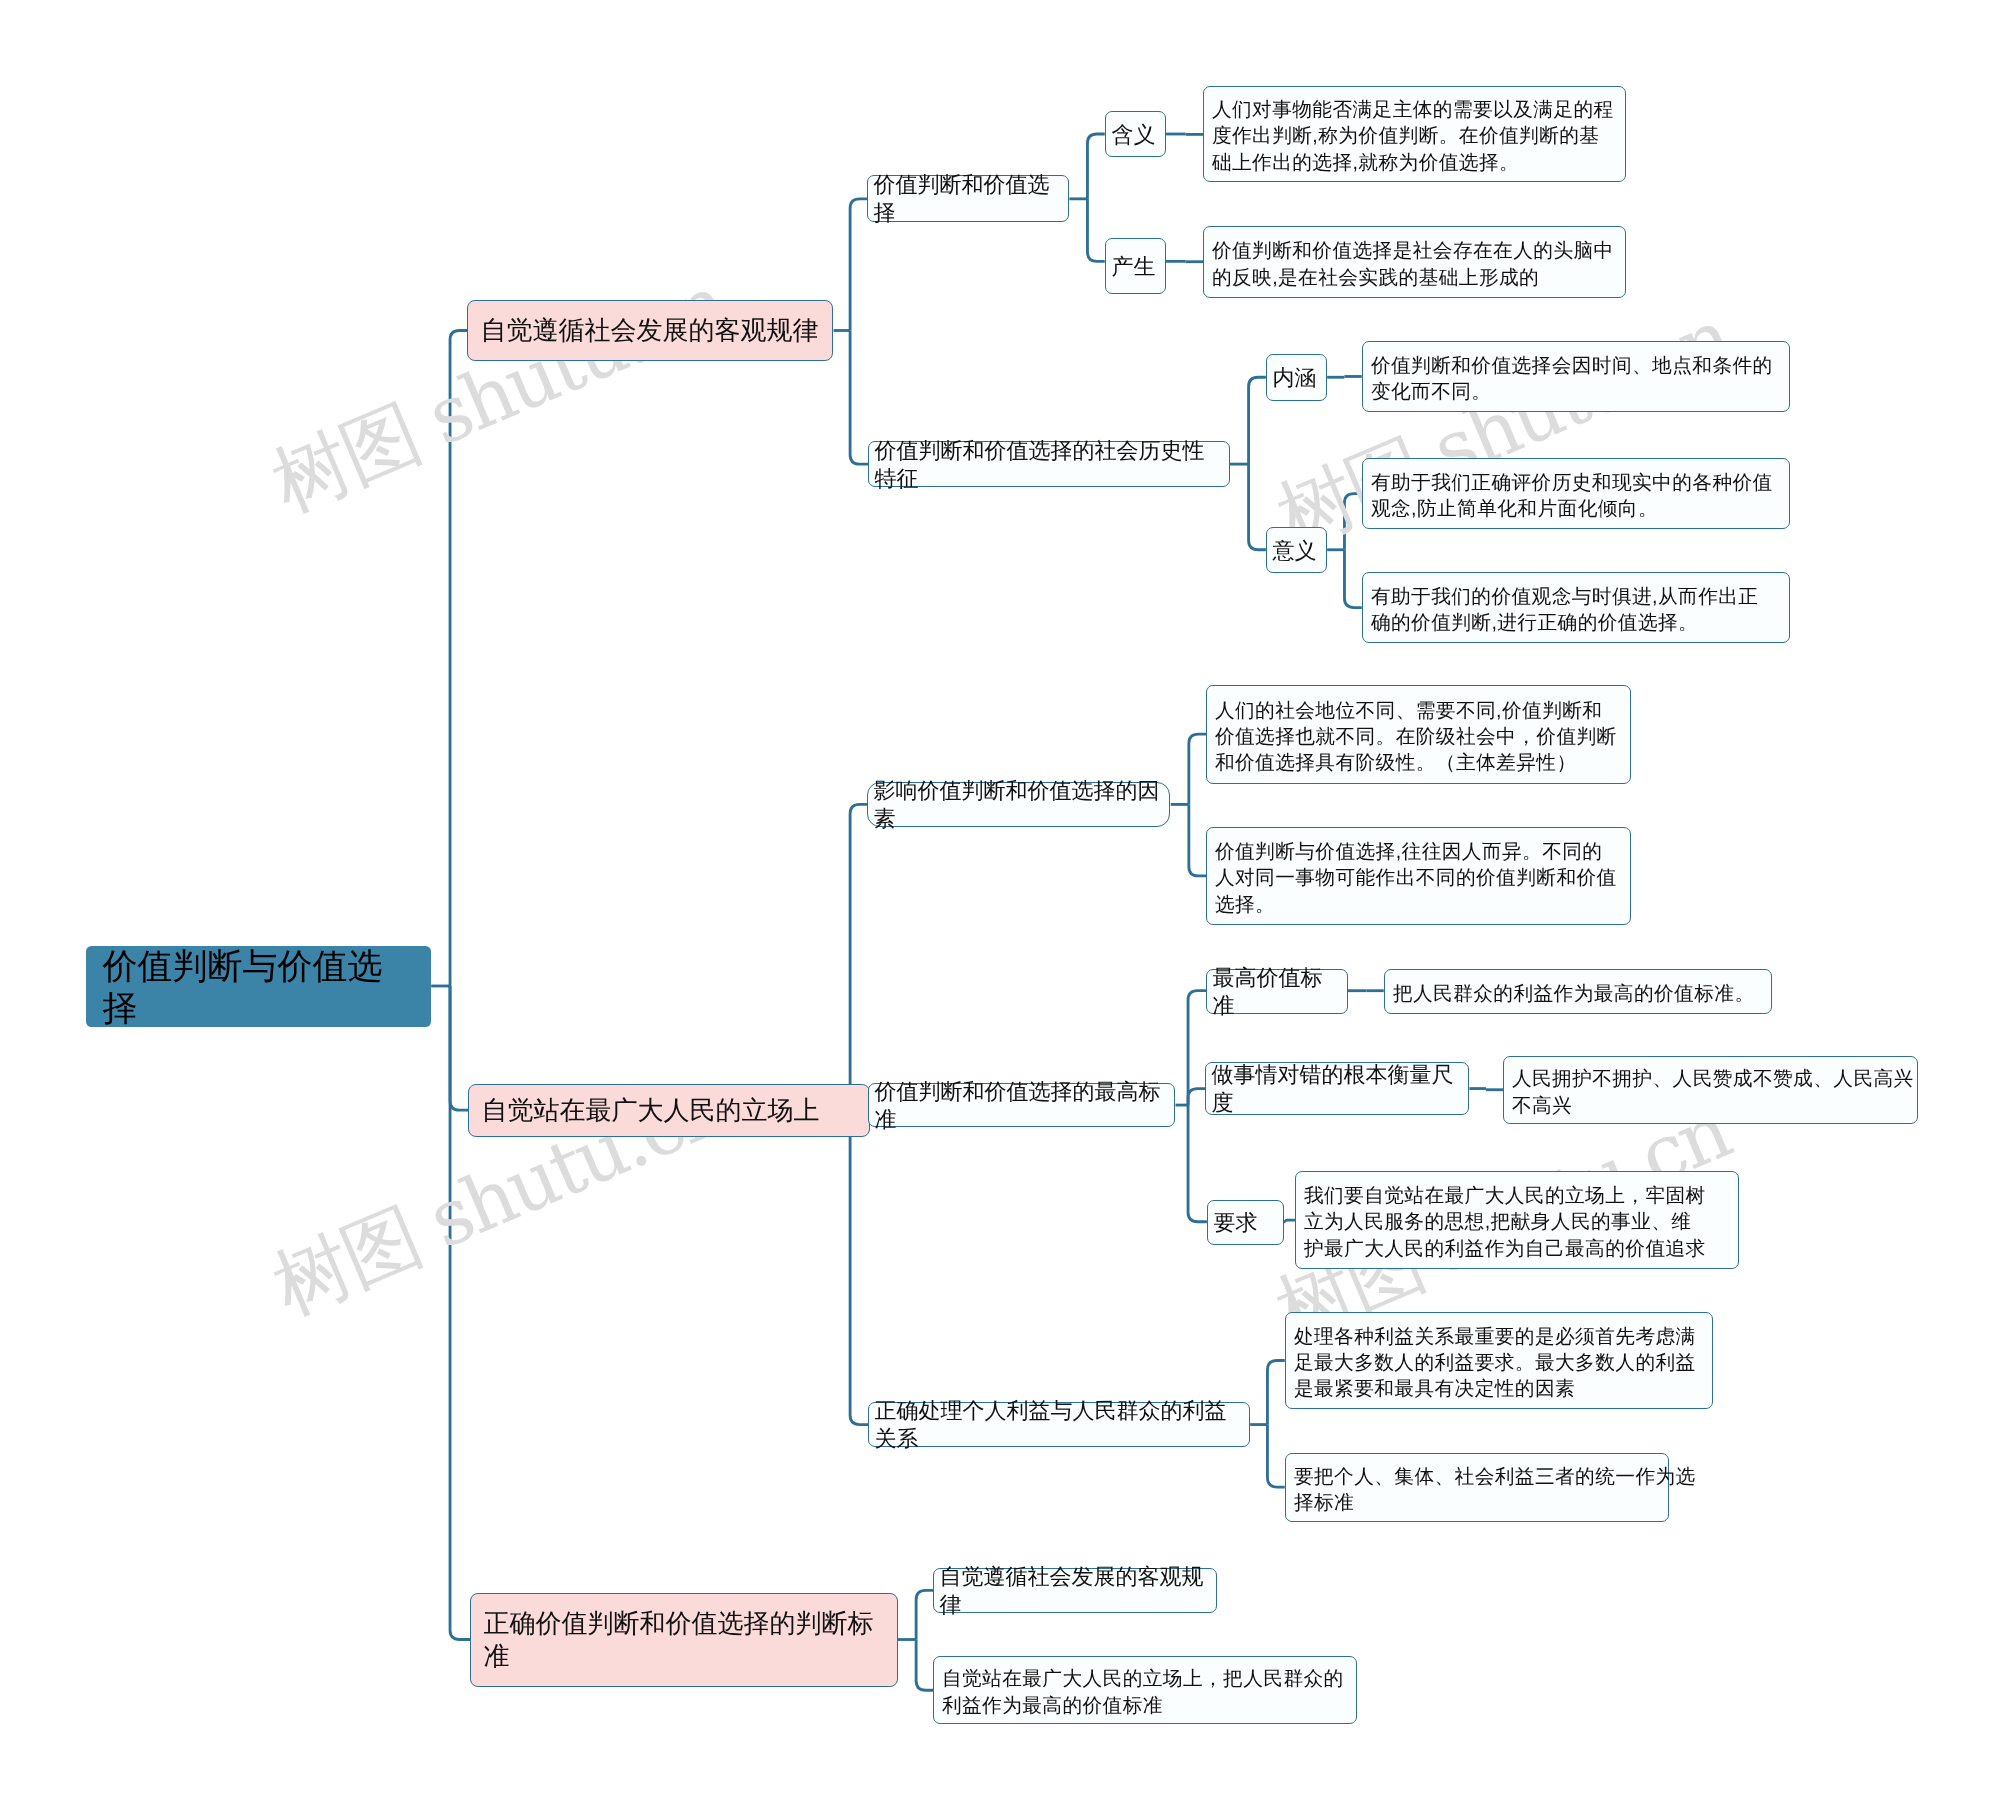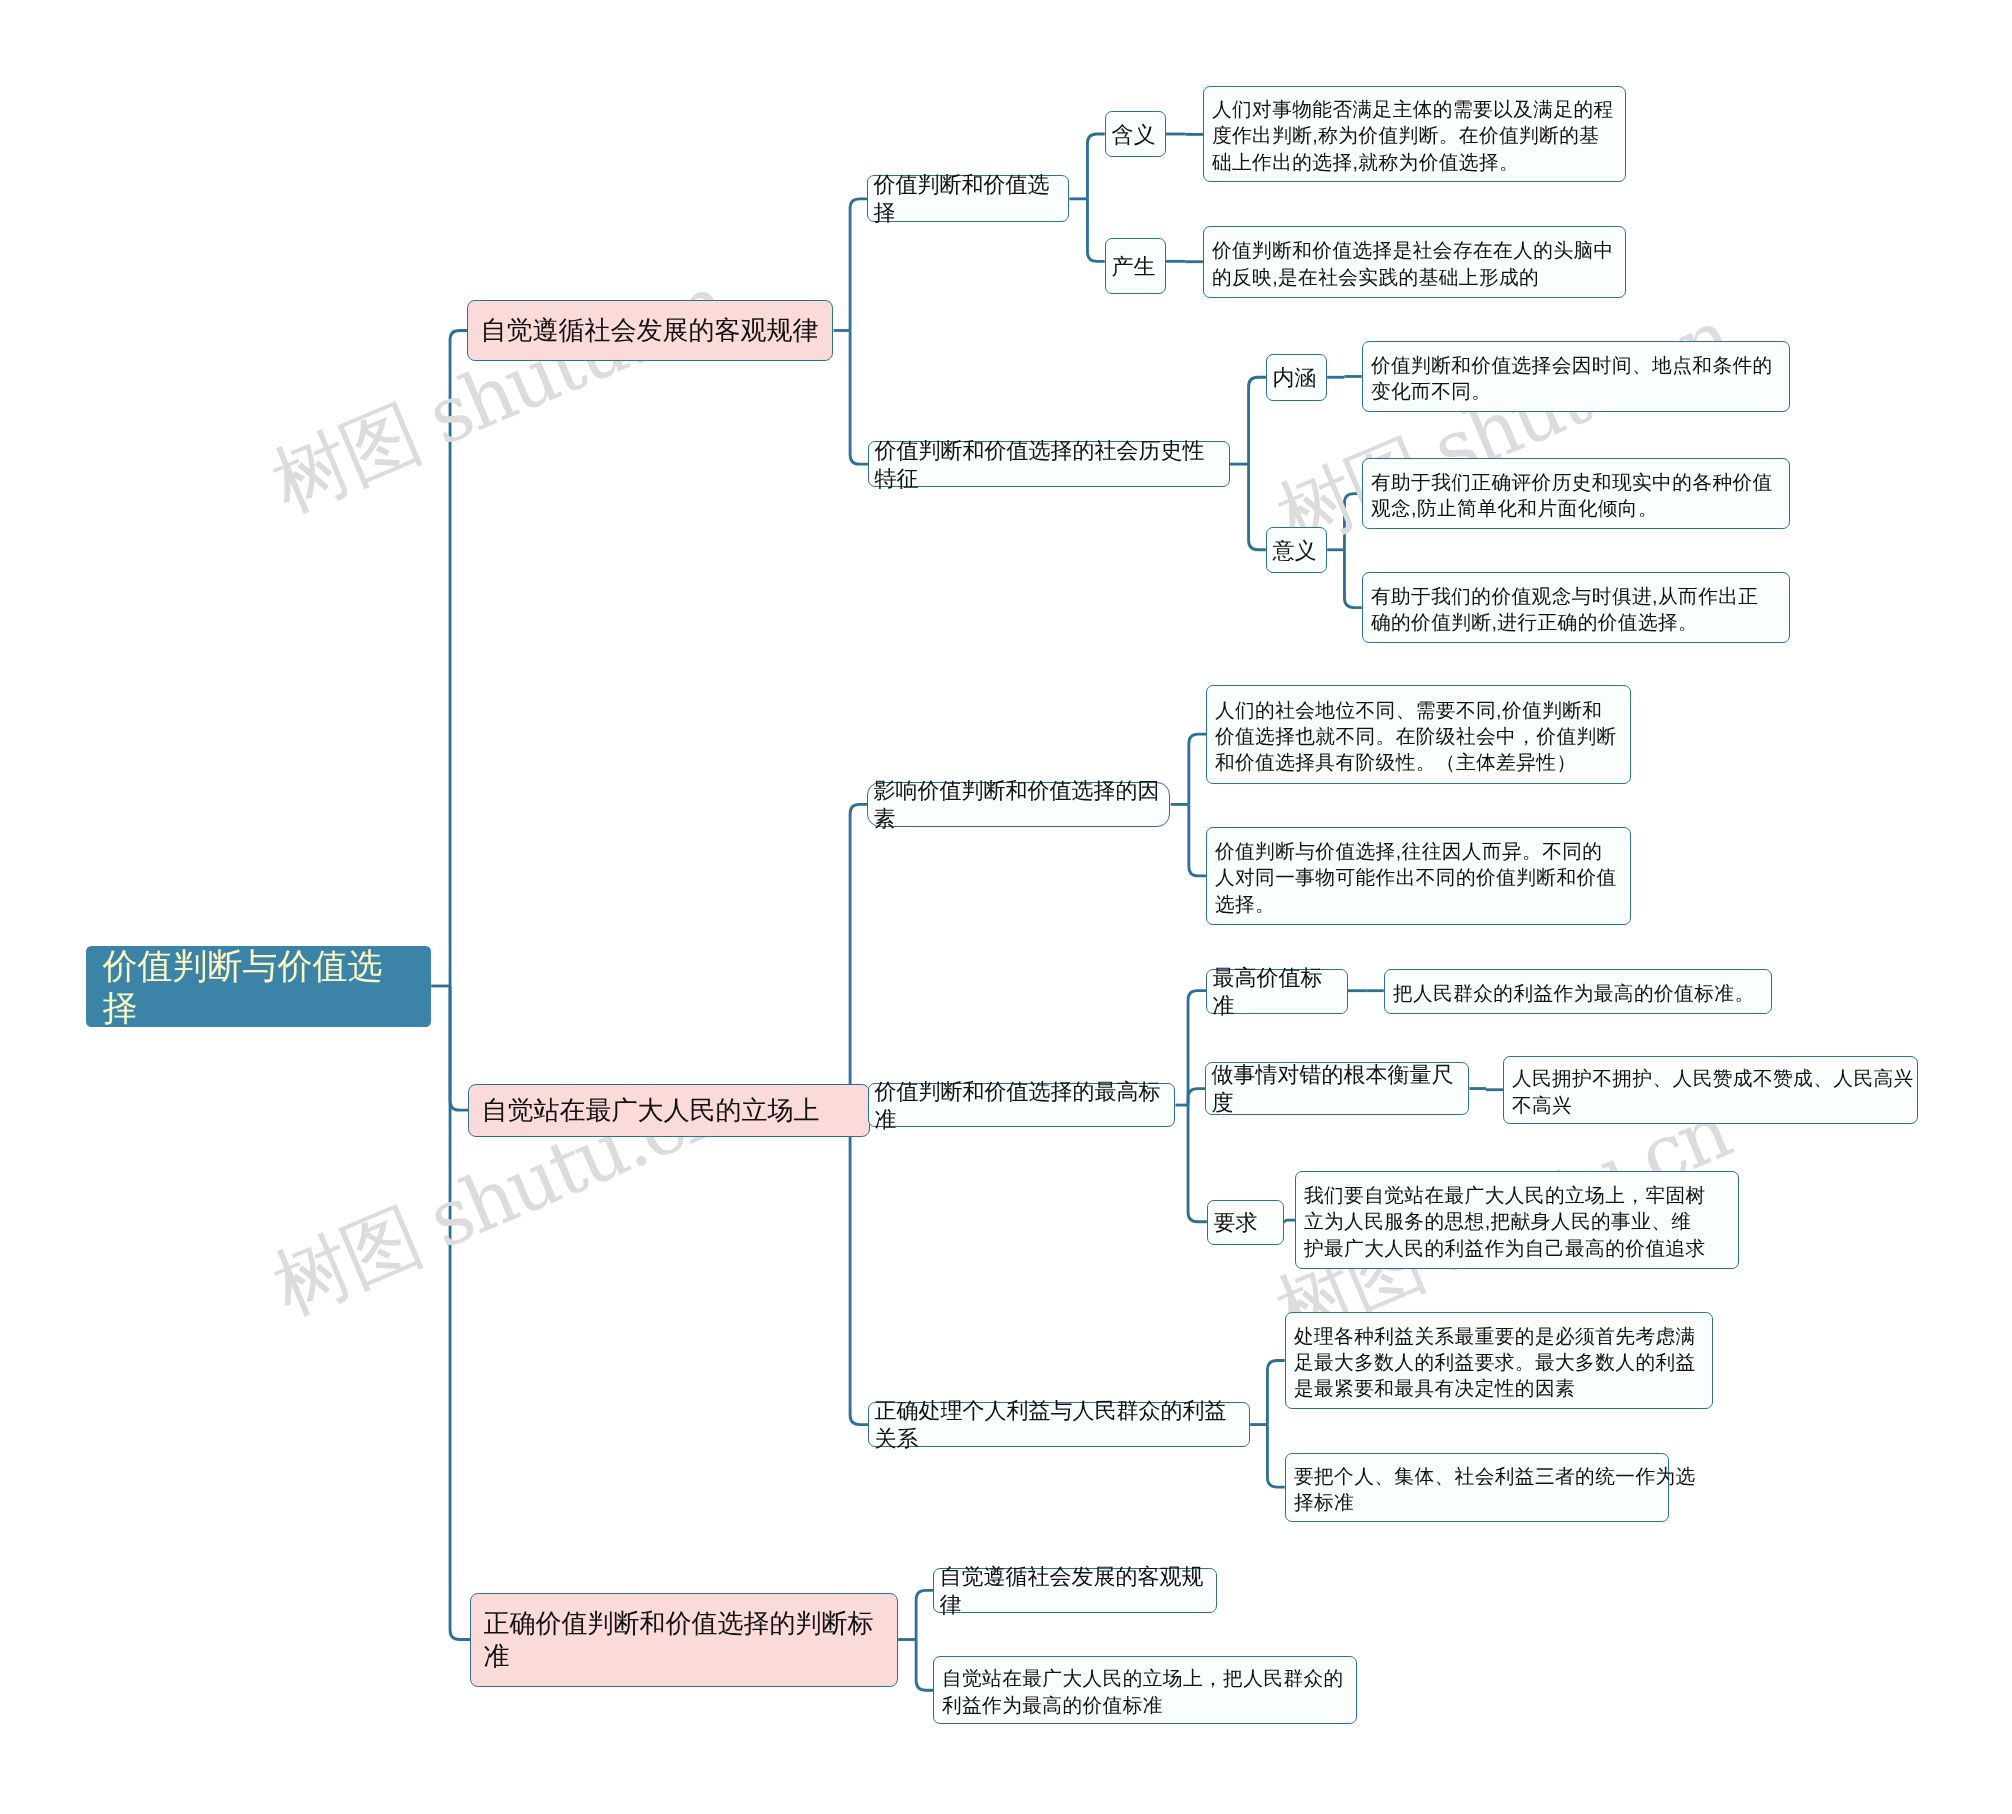--- a/index.html
+++ b/index.html
@@ -9,21 +9,21 @@
          font-family:"Liberation Sans",sans-serif;}
   svg.links{position:absolute;left:0;top:0;width:2013px;height:1814px;}
   .wm{position:absolute;color:#dcdcdc;font-size:77px;font-weight:400;letter-spacing:-3.1px;
       transform:rotate(-23deg);transform-origin:0 100%;white-space:nowrap;
       user-select:none;font-family:"DejaVu Serif",serif;line-height:1;}
   .node{position:absolute;box-sizing:border-box;display:flex;align-items:center;
         border:1.5px solid #2e6f95;border-radius:7px;background:#fbfeff;}
   .node .t{display:block;width:100%;color:#111111;}
   .node .ln{display:block;white-space:nowrap;}
   .root{background:#3b83a7;border:none;border-radius:5.5px;padding:0 16.5px;}
-  .root .t{color:#fef9c3;font-size:35px;line-height:1.18;}
+  .root .t{color:#000000;font-size:35px;line-height:1.18;}
   .lvl1{background:#fbdada;border-width:1.7px;padding:0 12.6px;border-radius:7.9px;}
   .lvl1 .t{font-size:26px;line-height:1.26;}
   .lvl2{padding:0 5.5px;}
   .lvl2 .t{font-size:22px;line-height:1.28;position:relative;top:0.8px;}
   .lvl3{padding:0 7.9px;}
   .lvl3 .t{font-size:19.7px;letter-spacing:0.4px;line-height:1.33;position:relative;top:1.6px;}
 </style>
 </head>
 <body>
 

